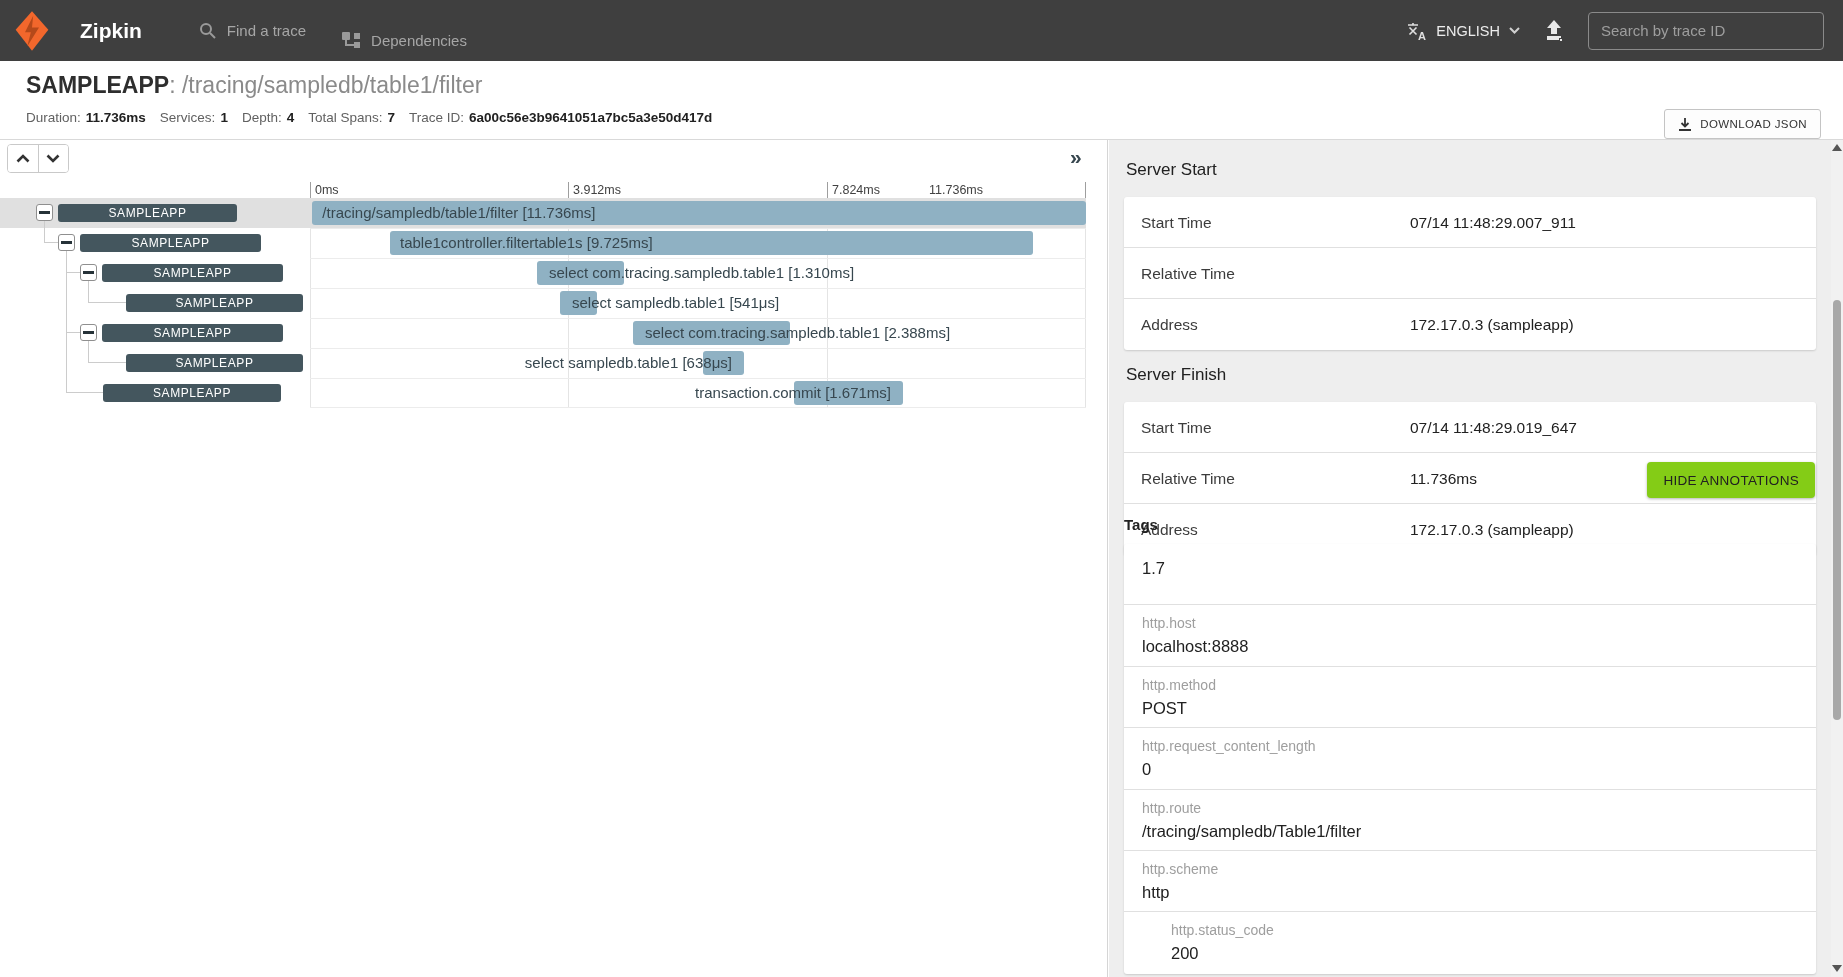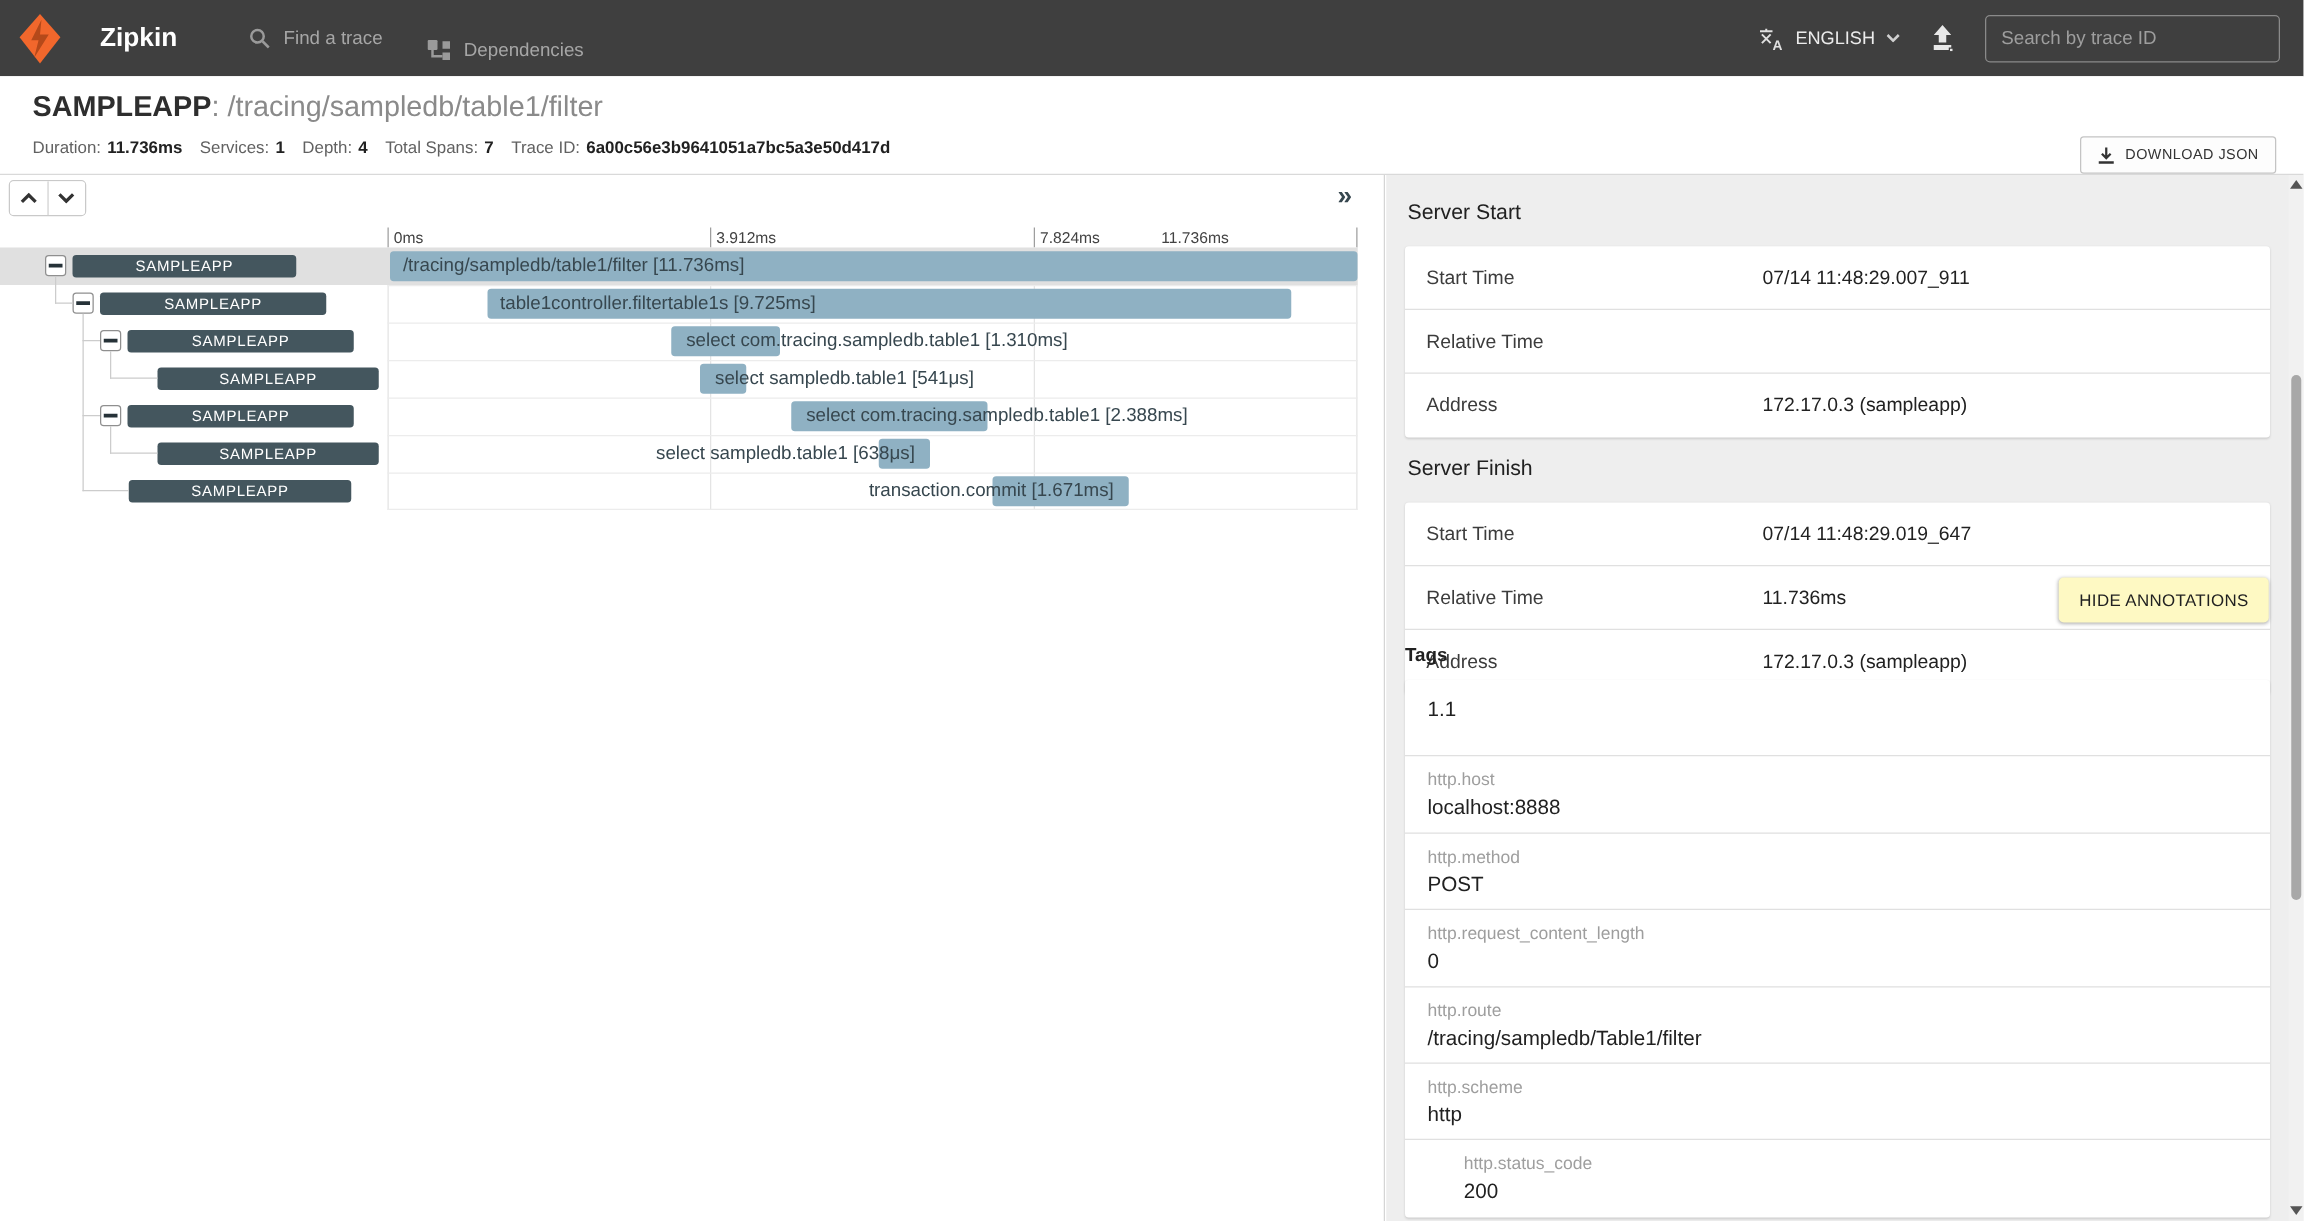--- a/index.html
+++ b/index.html
@@ -82,21 +82,21 @@
   .detail-panel { position:absolute; left:1109px; top:140px; width:734px; height:837px;
                   background:var(--panel-bg,#eee); overflow:hidden; }
   .section-title { position:absolute; left:17px; font-size:17px; font-weight:500; color:#212121; }
   .card { position:absolute; left:15px; width:692px; background:#fff; border-radius:3px;
           box-shadow:0 1px 2px rgba(0,0,0,.15); }
   .ann-row { position:relative; height:51px; border-bottom:1px solid #e0e0e0; }
   .ann-row:last-child { border-bottom:none; }
   .ann-row .k { position:absolute; left:17px; top:17px; font-size:15.5px; color:#3c3c3c; }
   .ann-row .v { position:absolute; left:286px; top:17px; font-size:15.5px; color:#212121; }
   .hide-annotations { position:absolute; right:28px; top:322px; height:36px; padding:0 16px;
-                      background:#fef9c3; border:none; border-radius:4px; cursor:pointer;
+                      background:#84cc16; border:none; border-radius:4px; cursor:pointer;
                       font-family:"Liberation Sans",sans-serif; font-size:13.5px;
                       font-weight:500; letter-spacing:.3px; color:#212121;
                       box-shadow:0 1px 3px rgba(0,0,0,.3); }
   .tags-title { position:absolute; left:15px; top:376px; font-size:15px; font-weight:600; color:#212121; }
   .tag-row { position:relative; height:61.4px; border-bottom:1px solid #e0e0e0; padding:10px 0 0 18px; }
   .tag-row:last-child { border-bottom:none;margin-left:29px; }
   .tag-row .tk { font-size:14px; color:#9e9e9e; line-height:17px; }
   .tag-row .tv { font-size:16.5px; color:#212121; line-height:22px; margin-top:3px; }
 
   
@@ -323,21 +323,21 @@
         <span class="k">Address</span>
         <span class="v">172.17.0.3 (sampleapp)</span>
       </div>
     </div>
 
     <button class="hide-annotations">HIDE ANNOTATIONS</button>
 
     <h2 class="tags-title">Tags</h2>
     <div class="card" style="top:404px">
       <div class="tag-row">
-        <div class="tv">1.1</div>
+        <div class="tv">1.7</div>
       </div>
       <div class="tag-row">
         <div class="tk">http.host</div>
         <div class="tv">localhost:8888</div>
       </div>
       <div class="tag-row">
         <div class="tk">http.method</div>
         <div class="tv">POST</div>
       </div>
       <div class="tag-row">

